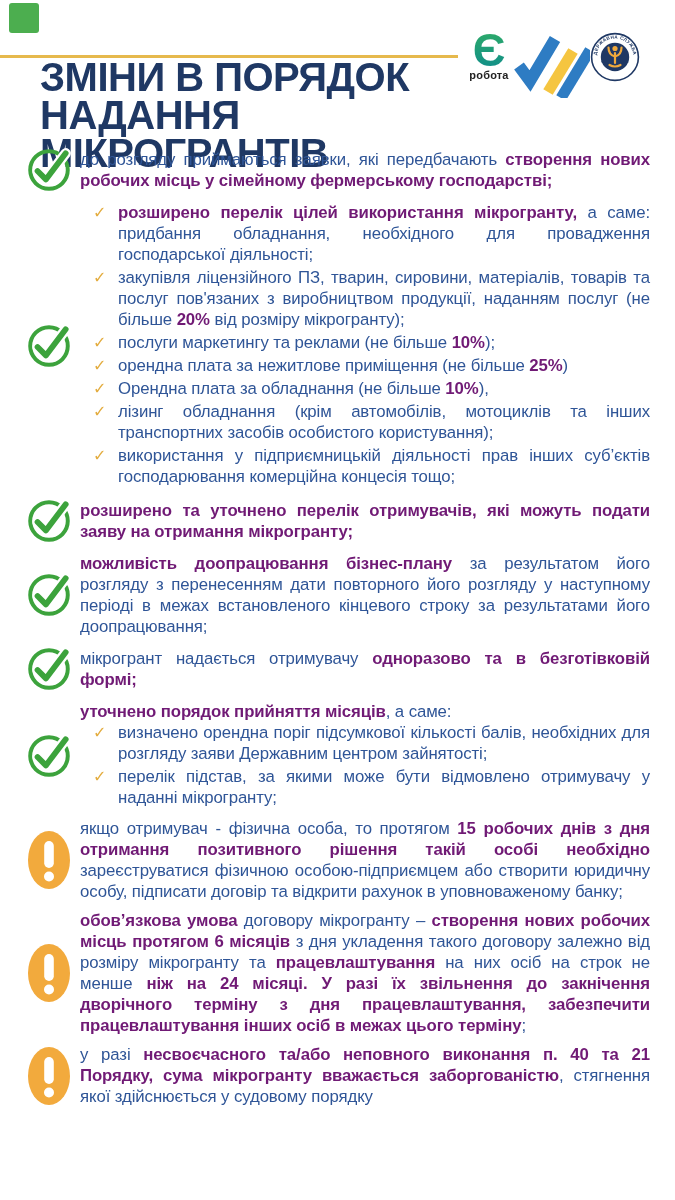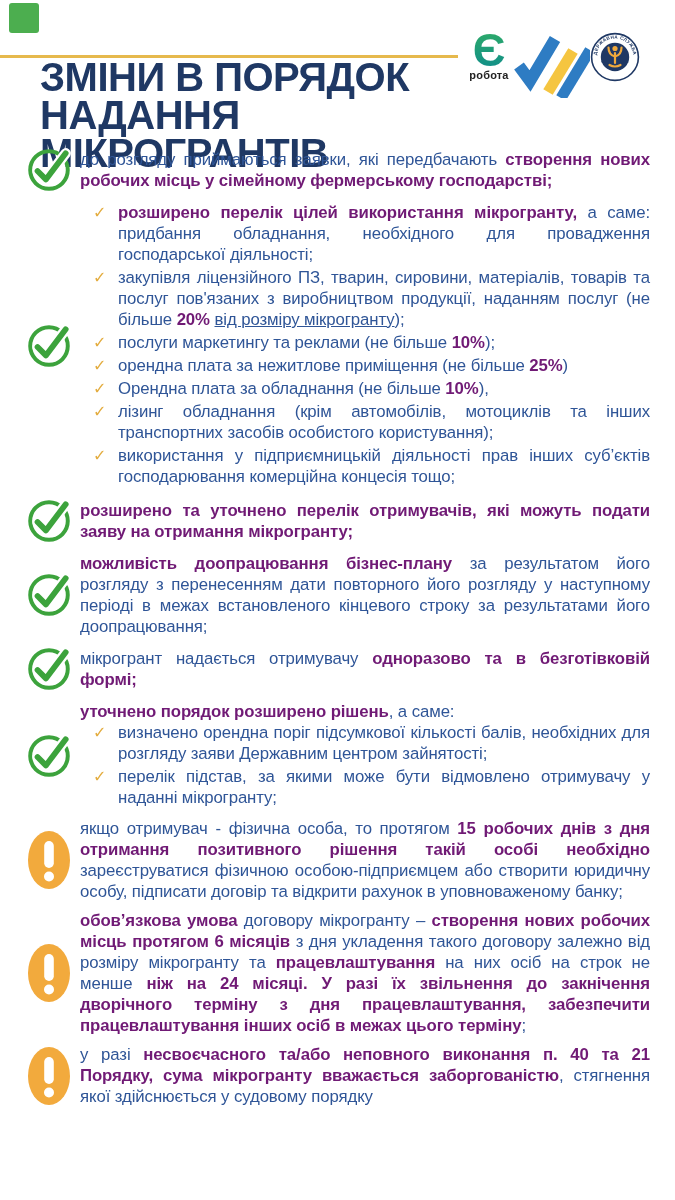--- a/index.html
+++ b/index.html
@@ -23,21 +23,21 @@
   .m-logo{position:absolute;left:514px;top:30px;}
   .dszu-logo{position:absolute;left:590px;top:32px;}
   
   .content{position:absolute;left:25px;top:146px;width:625px;}
   .block{display:flex;align-items:center;margin-bottom:8px;}
   .icon-col{flex:0 0 55px;display:flex;align-items:center;justify-content:flex-start;}
   .text-col{flex:1;min-width:0;font-size:16.8px;line-height:21px;letter-spacing:-0.1px;
     color:#2f5597;text-align:justify;}
   .text-col p{margin:0;}
   .text-col b{color:#701a75;}
-  .u{text-decoration:underline;}
+  .u{}
   .sub-item{position:relative;padding-left:38px;margin-bottom:2px;}
   .sub-check{position:absolute;left:13px;top:0;color:#e3ac3e;font-weight:bold;font-size:16px;}
   .sub-text{display:block;text-align:justify;}
 </style>
 </head>
 <body>
 
 <div class="corner-square"></div>
 <div class="rule"></div>
 
@@ -173,21 +173,21 @@
     </div>
     <div class="block">
       <div class="icon-col">
         <svg width="48" height="48" viewBox="0 0 46 46">
           <circle cx="23" cy="23" r="18" fill="none" stroke="#3ca33c" stroke-width="3.8"></circle>
           <path d="M12,24 L20,32 L39,7" fill="none" stroke="#ffffff" stroke-width="10" stroke-linecap="round" stroke-linejoin="round"></path>
           <path d="M12,24 L20,32 L39,7" fill="none" stroke="#3ca33c" stroke-width="5.5" stroke-linecap="round" stroke-linejoin="round"></path>
         </svg>
       </div>
       <div class="text-col">
-        <p><b>уточнено порядок розширено рішень</b><span>, а саме:</span></p>
+        <p><b>уточнено порядок прийняття місяців</b><span>, а саме:</span></p>
         <div class="sub-item">
           <span class="sub-check">✓</span>
           <span class="sub-text"><span>визначено орендна поріг підсумкової кількості балів, необхідних для розгляду заяви Державним центром зайнятості;</span></span>
         </div>
         <div class="sub-item">
           <span class="sub-check">✓</span>
           <span class="sub-text"><span>перелік підстав, за якими може бути відмовлено отримувачу у наданні мікрогранту;</span></span>
         </div>
       </div>
     </div>

